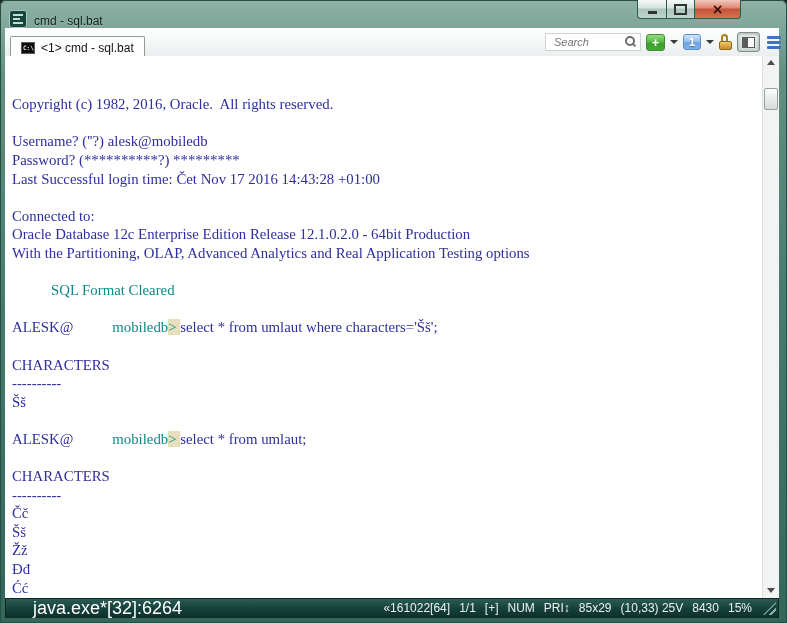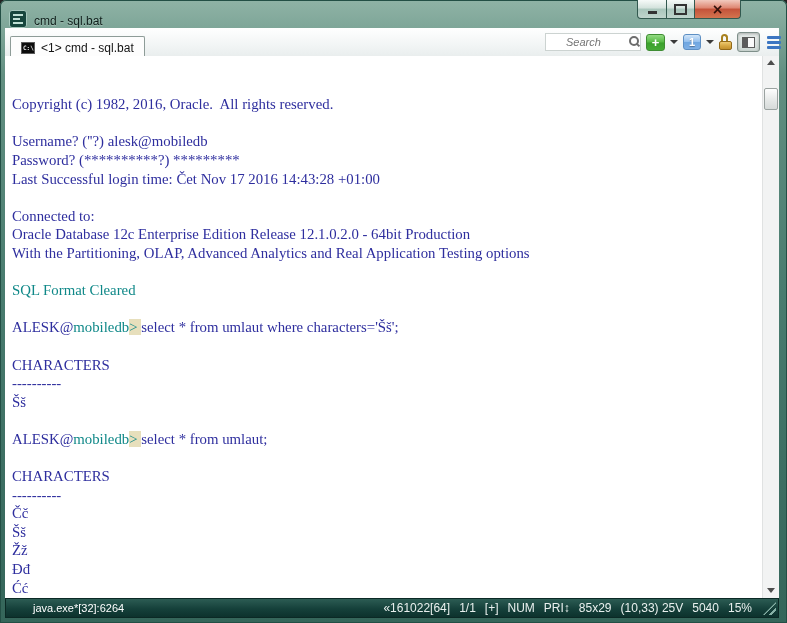--- a/index.html
+++ b/index.html
@@ -31,21 +31,21 @@
   .tabrow{position:absolute;top:28px;left:5px;right:8px;height:32px;box-sizing:border-box;
     background:linear-gradient(180deg,#ffffff 0%,#f2f5f5 55%,#e7ecec 100%);
     border-bottom:1px solid #ccd4d2;display:flex;align-items:flex-end;}
   .tab{margin-left:5px;height:23px;box-sizing:border-box;display:flex;align-items:center;gap:6px;padding:0 10px;
     background:#fdfdfd;border:1px solid #8e9c98;border-bottom:none;border-radius:2px 2px 0 0;
     font-size:12px;color:#141414;}
   .tab-icon{width:14px;height:12px;background:#0c0c0c;border:1px solid #5a5a5a;color:#e8e8e8;
     font:bold 6px/10px "DejaVu Sans Mono",monospace;padding-left:1px;box-sizing:border-box;}
   .toolbar-right{position:absolute;top:31px;right:4px;height:22px;display:flex;align-items:center;gap:5px;}
   .search-box{width:96px;height:18px;box-sizing:border-box;border:1px solid #ccd3d1;background:#fff;
-    display:flex;align-items:center;padding:0 4px 0 18px;}
+    display:flex;align-items:center;padding:0 4px 0 6px;}
   .search-box input{border:none;outline:none;background:transparent;flex:1;width:60px;
     font:italic 11px "Liberation Sans",sans-serif;color:#6e6e6e;}
   .magnifier{width:12px;height:12px;position:relative;flex:0 0 auto;}
   .magnifier::before{content:"";position:absolute;top:0;left:1px;width:6px;height:6px;border:2px solid #6d6d6d;border-radius:50%;}
   .magnifier::after{content:"";position:absolute;left:8px;top:8px;width:4px;height:2px;background:#6d6d6d;transform:rotate(45deg);}
   .btn-plus{width:19px;height:17px;box-sizing:border-box;border:1px solid #3f8d33;border-radius:3px;
     background:linear-gradient(180deg,#94db84 0%,#55b943 48%,#3aa02c 52%,#46ab36 100%);
     color:#fff;font:bold 13px/15px "Liberation Sans",sans-serif;text-align:center;}
   .drop-arrow{width:0;height:0;border-left:4px solid transparent;border-right:4px solid transparent;border-top:4px solid #3a3a3a;}
   .btn-one{width:18px;height:16px;box-sizing:border-box;border:1px solid #5d8fc4;border-radius:3px;
@@ -61,33 +61,33 @@
   .panel-icon{width:13px;height:11px;border:1px solid #5c5c5c;background:#fafafa;position:relative;box-sizing:border-box;}
   .panel-icon::before{content:"";position:absolute;top:0;left:0;bottom:0;width:5px;background:#5c5c5c;}
   .hamburger{display:flex;flex-direction:column;gap:2px;padding:0 2px;}
   .hamburger i{display:block;width:14px;height:3px;background:#3c76c2;border-radius:1px;}
   
   .console{position:absolute;top:56px;left:5px;right:25px;bottom:25px;background:#ffffff;overflow:hidden;
     padding:2px 0 0 7px;font-family:Liberation Serif, serif;
     font-size:14.8px;line-height:18.6px;white-space:pre;}
   .console-line{height:18.6px;}
   .seg-navy{color:#2e2e9e;}
-  .seg-teal{color:#0f8888;}
+  .seg-teal{color:#0f8888;margin-left:39px;}
   .seg-mark{color:#0f8888;background:#e7dfbc;}
   
   .scrollbar{position:absolute;top:56px;right:8px;width:17px;bottom:25px;background:#f2f3f3;border-left:1px solid #e0e2e2;box-sizing:border-box;}
   .sb-up{position:absolute;top:4px;left:4px;width:0;height:0;border-left:4px solid transparent;border-right:4px solid transparent;border-bottom:5px solid #4d4d4d;}
   .sb-thumb{position:absolute;top:32px;left:1px;width:14px;height:22px;box-sizing:border-box;
     background:linear-gradient(180deg,#fefefe 0%,#e4e7e6 60%,#d6dad9 100%);border:1px solid #9aa2a0;border-radius:2px;}
   .sb-down{position:absolute;bottom:5px;left:4px;width:0;height:0;border-left:4px solid transparent;border-right:4px solid transparent;border-top:5px solid #4d4d4d;}
   
   .statusbar{position:absolute;left:5px;right:8px;bottom:5px;height:20px;box-sizing:border-box;
     background:linear-gradient(180deg,#2c5c53 0%,#15403a 55%,#0d322d 100%);
     border:1px solid #0b2925;display:flex;align-items:center;padding:0 6px;}
-  .status-left{flex:1;color:#ffffff;font-size:11px;padding-left:21px;}
+  .status-left{flex:1;color:#ffffff;font-size:18px;padding-left:21px;}
   .status-items{display:flex;gap:9px;color:#e9f0ee;font-size:12px;margin-right:20px;white-space:nowrap;}
   .resize-grip{position:absolute;right:2px;bottom:2px;width:13px;height:13px;
     background:repeating-linear-gradient(135deg,transparent 0 3px,#86b0a5 3px 5px);
     clip-path:polygon(100% 0,100% 100%,0 100%);}
 </style>
 </head>
 <body>
 
 <div class="window">
 
@@ -150,19 +150,19 @@
   <div class="statusbar">
     <div class="status-left">java.exe*[32]:6264</div>
     <div class="status-items">
         <span>«161022[64]</span>
         <span>1/1</span>
         <span>[+]</span>
         <span>NUM</span>
         <span>PRI↕</span>
         <span>85x29</span>
         <span>(10,33) 25V</span>
-        <span>5040</span>
+        <span>8430</span>
         <span>15%</span>
       </div>
     <div class="resize-grip"></div>
   </div>
 
 </div>
 
 </body></html>

